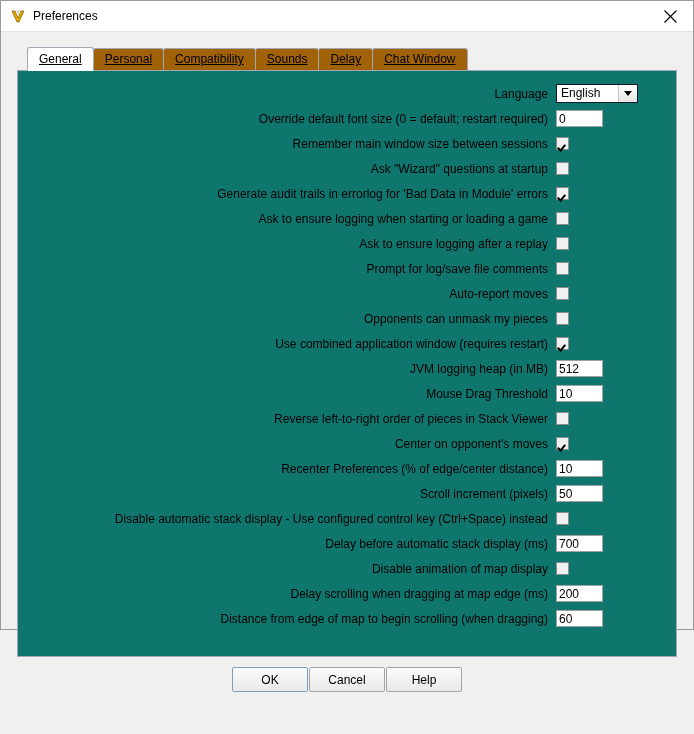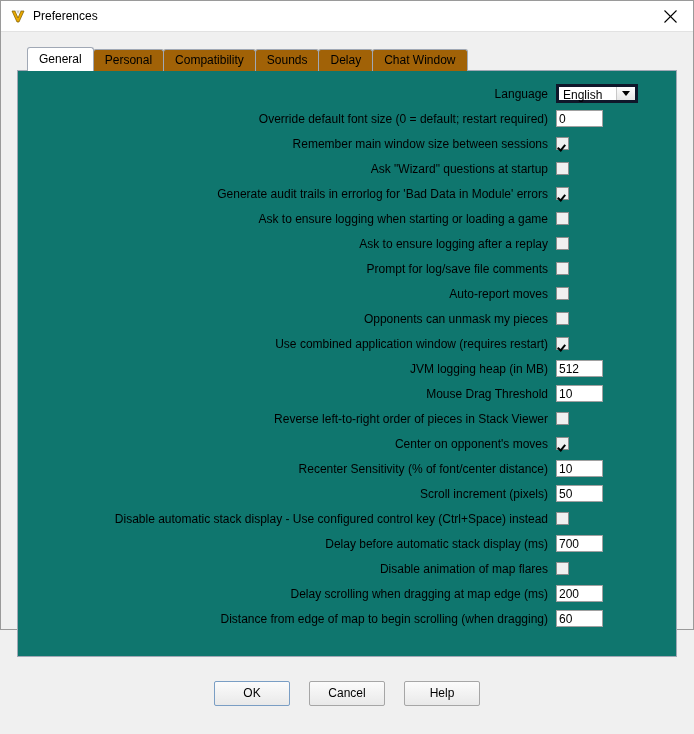--- a/index.html
+++ b/index.html
@@ -63,25 +63,26 @@
 
   
   #content {
     flex: 1 1 auto;
     position: relative;
     padding: 14px 16px 10px 16px;
     box-sizing: border-box;
   }
   #tabstrip {
     display: flex;
-    align-items: flex-end;
+    align-items: center;
     height: 24px;
     padding-left: 10px;
     position: relative;
     z-index: 2;
+    text-decoration: underline;
   }
   .tab {
     height: 21px;
     line-height: 21px;
     padding: 0 11px;
     font-size: 12px;
     background: #a16207;
     border: 1px solid #a0a8b5;
     border-bottom: none;
     border-radius: 3px 3px 0 0;
@@ -158,21 +159,21 @@
     height: 6px;
     border: solid #000;
     border-width: 0 2px 2px 0;
     transform: rotate(40deg);
   }
   .combo {
     display: flex;
     align-items: stretch;
     height: 19px;
     width: 82px;
-    border: 3px solid #0f172a;
+    border: 1px solid #0f172a;
     background: #ffffff;
     box-sizing: border-box;
   }
   .combo .val {
     flex: 1 1 auto;
     line-height: 17px;
     padding-left: 4px;
     font-size: 12px;
     color: #000;
   }
@@ -188,23 +189,23 @@
     width: 0; height: 0;
     border-left: 4px solid transparent;
     border-right: 4px solid transparent;
     border-top: 5px solid #000;
   }
   
   #buttons {
     height: 52px;
     flex: 0 0 52px;
     display: flex;
-    align-items: center;
+    align-items: flex-start;
     justify-content: center;
-    gap: 19px;
+    gap: 1px;
     background: #f0f0f0;
   }
   .btn {
     width: 76px;
     height: 25px;
     box-sizing: border-box;
     border: 1px solid #a6a6a6;
     border-radius: 2px;
     background: linear-gradient(#fbfbfb, #e9e9e9);
     font-family: "Liberation Sans", sans-serif;
@@ -353,21 +354,21 @@
       </div>
 
       <div class="row">
         <span class="lbl">Center on opponent's moves</span>
         <span class="ctrl">
           <span class="checkbox checked"></span>
         </span>
       </div>
 
       <div class="row">
-        <span class="lbl">Recenter Sensitivity (% of font/center distance)</span>
+        <span class="lbl">Recenter Preferences (% of edge/center distance)</span>
         <span class="ctrl">
           <input class="txt" type="text" value="10" style="">
         </span>
       </div>
 
       <div class="row">
         <span class="lbl">Scroll increment (pixels)</span>
         <span class="ctrl">
           <input class="txt" type="text" value="50" style="">
         </span>
@@ -382,21 +383,21 @@
       </div>
 
       <div class="row">
         <span class="lbl">Delay before automatic stack display (ms)</span>
         <span class="ctrl">
           <input class="txt" type="text" value="700" style="">
         </span>
       </div>
 
       <div class="row">
-        <span class="lbl">Disable animation of map flares</span>
+        <span class="lbl">Disable animation of map display</span>
         <span class="ctrl">
           <span class="checkbox"></span>
         </span>
       </div>
 
       <div class="row">
         <span class="lbl">Delay scrolling when dragging at map edge (ms)</span>
         <span class="ctrl">
           <input class="txt" type="text" value="200" style="">
         </span>

